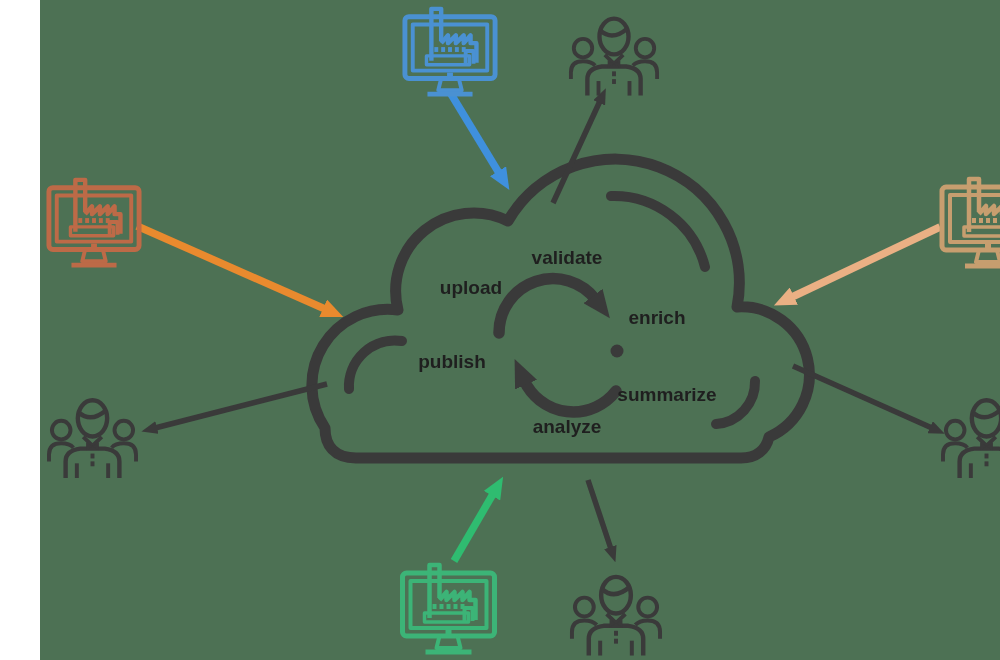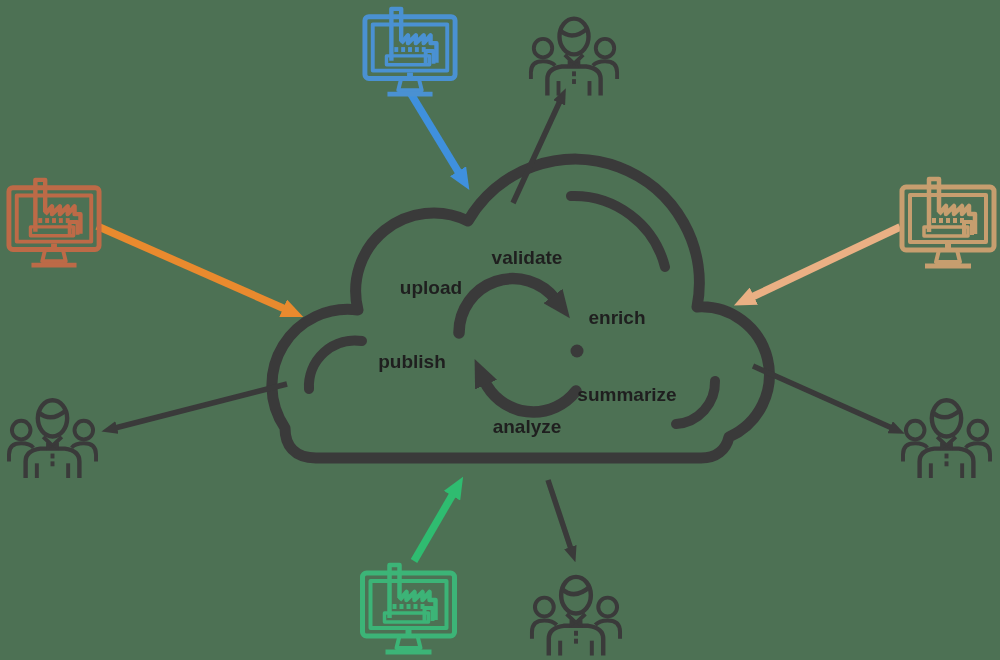--- a/index.html
+++ b/index.html
@@ -1,17 +1,17 @@
 <!DOCTYPE html>
 <html><head>
 <meta charset="utf-8">
 <style>
   html,body{margin:0;padding:0;}
   body{width:1000px;height:660px;overflow:hidden;font-family:"Liberation Sans",sans-serif;}
-  .stage{position:relative;width:929px;height:660px;}
+  .stage{position:relative;width:929px;height:660px;margin-left:40px;}
   svg{display:block;}
   text.step{font-family:"Liberation Sans","DejaVu Sans",sans-serif;font-weight:700;font-size:19px;text-anchor:middle;}
 </style>
 </head>
 <body>
 
 <div class="stage">
 <svg width="1000" height="660" viewBox="0 0 1000 660" xmlns="http://www.w3.org/2000/svg">
 
   <defs>

